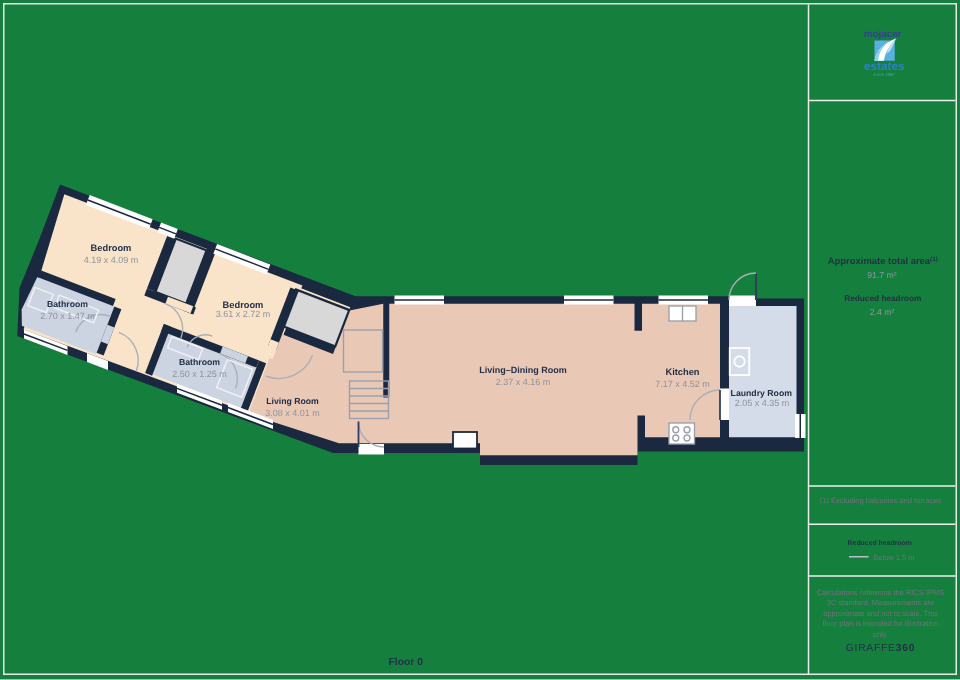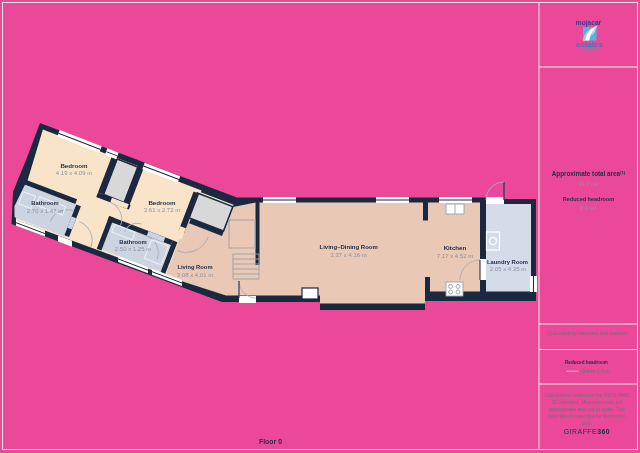--- a/index.html
+++ b/index.html
@@ -1,16 +1,16 @@
 <!DOCTYPE html>
 <html><head>
 <meta charset="utf-8">
 <style>
   html,body{margin:0;padding:0;background:#fff;}
-  .page{position:relative;width:640px;height:453px;background:#ec4899;overflow:hidden;
+  .page{position:relative;width:640px;height:453px;background:#15803d;overflow:hidden;
         font-family:"Liberation Sans", sans-serif;}
   svg{position:absolute;left:0;top:0;}
 </style>
 </head>
 <body>
 <div class="page">
 <svg width="640" height="453" viewBox="0 0 640 453">
 
   <rect x="2.5" y="2.5" width="635" height="447" fill="none" stroke="#e9e9e9" stroke-width="1"></rect>
   <line x1="539" y1="3" x2="539" y2="450" stroke="#ececec" stroke-width="1"></line>

